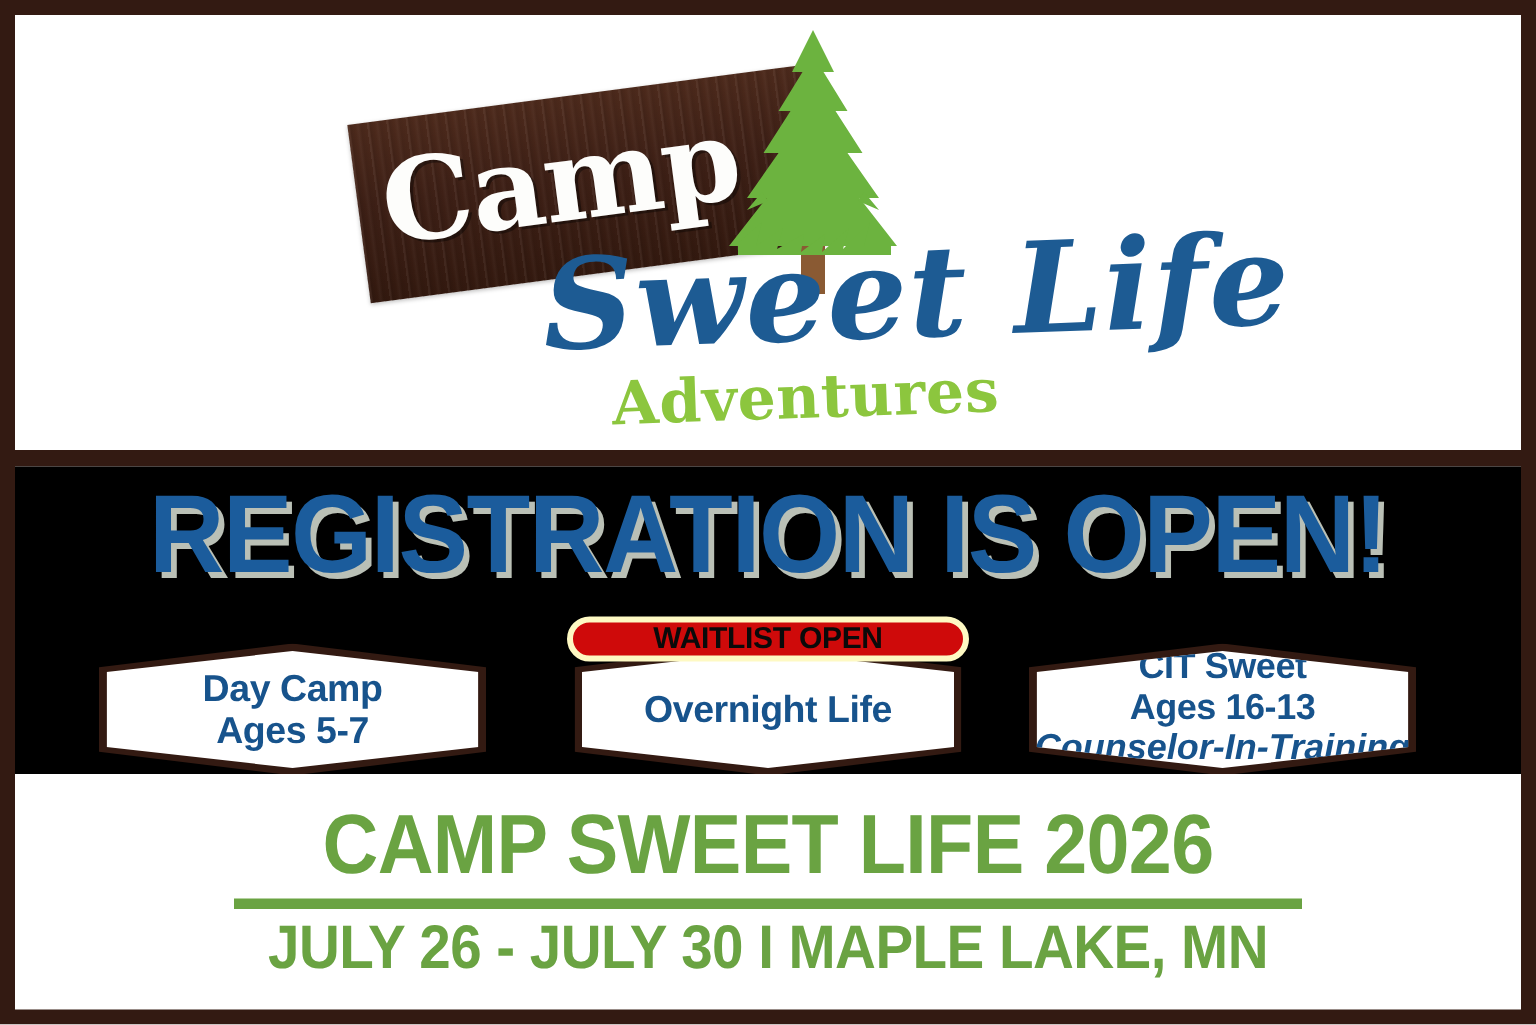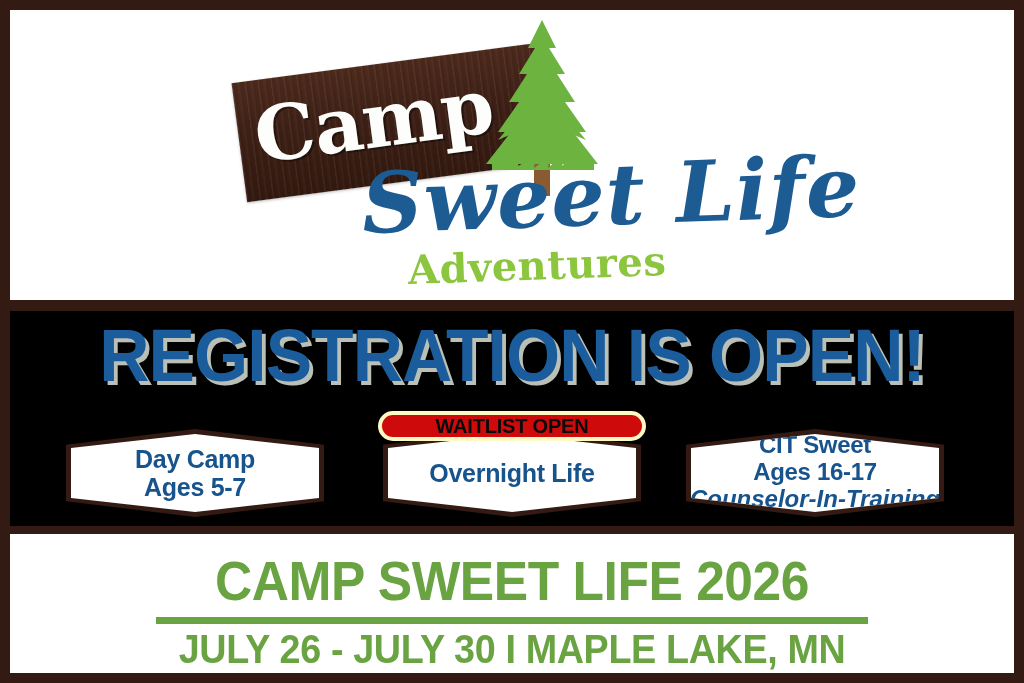--- a/index.html
+++ b/index.html
@@ -234,21 +234,21 @@
     letter-spacing: -0.2px;
     color: #0a0a0a;
     z-index: 5;
     white-space: nowrap;
   }
 
   
   .footer-section {
     position: absolute;
     left: 0;
-    top: 524px;
+    top: 506px;
     width: 1004px;
     height: 136px;
     background: #ffffff;
     text-align: center;
   }
 
   .footer-title {
     margin-top: 18px;
     font-family: "Liberation Sans", sans-serif;
     font-weight: 700;
@@ -330,21 +330,21 @@
 
       <div class="card card-2">
         <div class="card-inner">
           <div class="card-line">Overnight Life</div>
         </div>
       </div>
 
       <div class="card card-3">
         <div class="card-inner">
           <div class="card-line">CIT Sweet</div>
-          <div class="card-line">Ages 16-17</div>
+          <div class="card-line">Ages 16-13</div>
           <div class="card-line small">Counselor-In-Training</div>
         </div>
       </div>
 
     </div>
   </div>
 
   <div class="divider divider-bottom"></div>
 
   <div class="footer-section">

